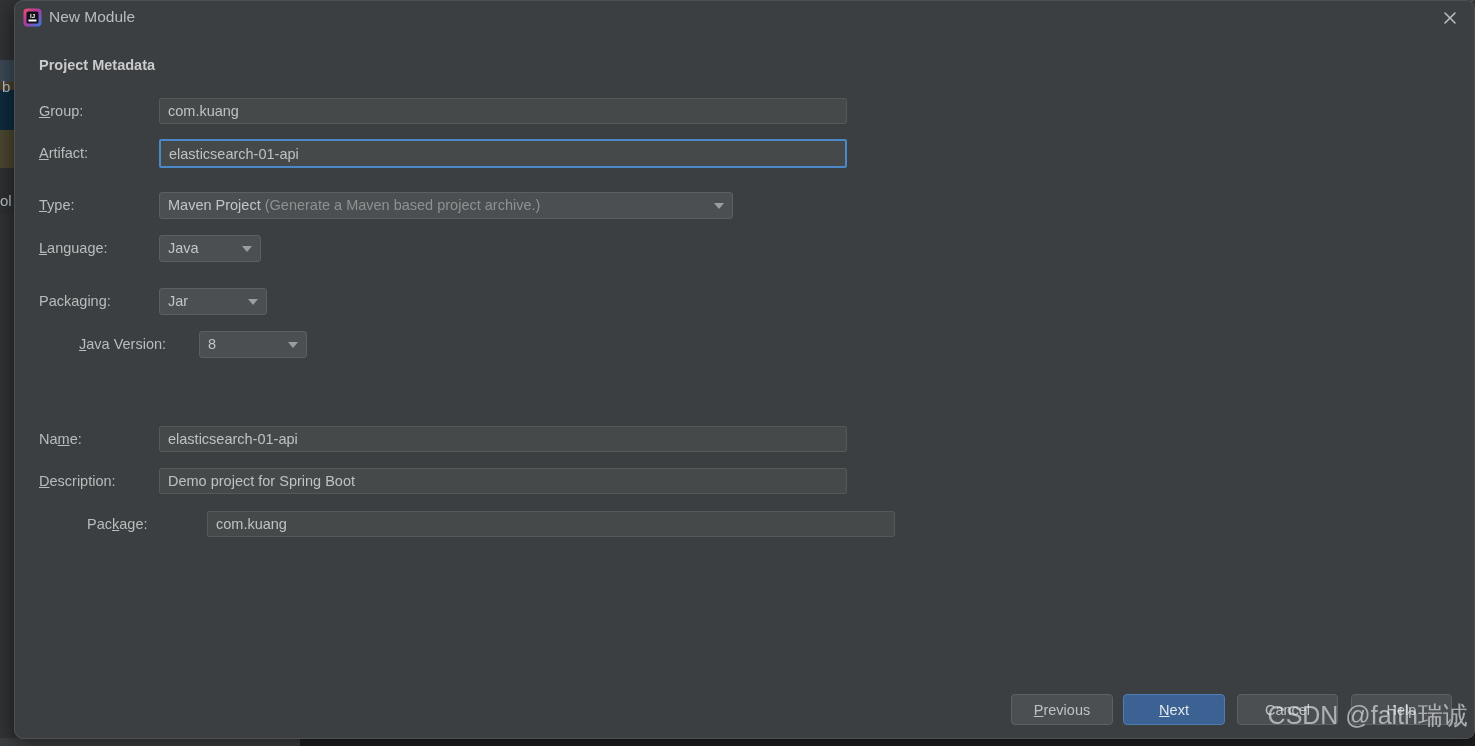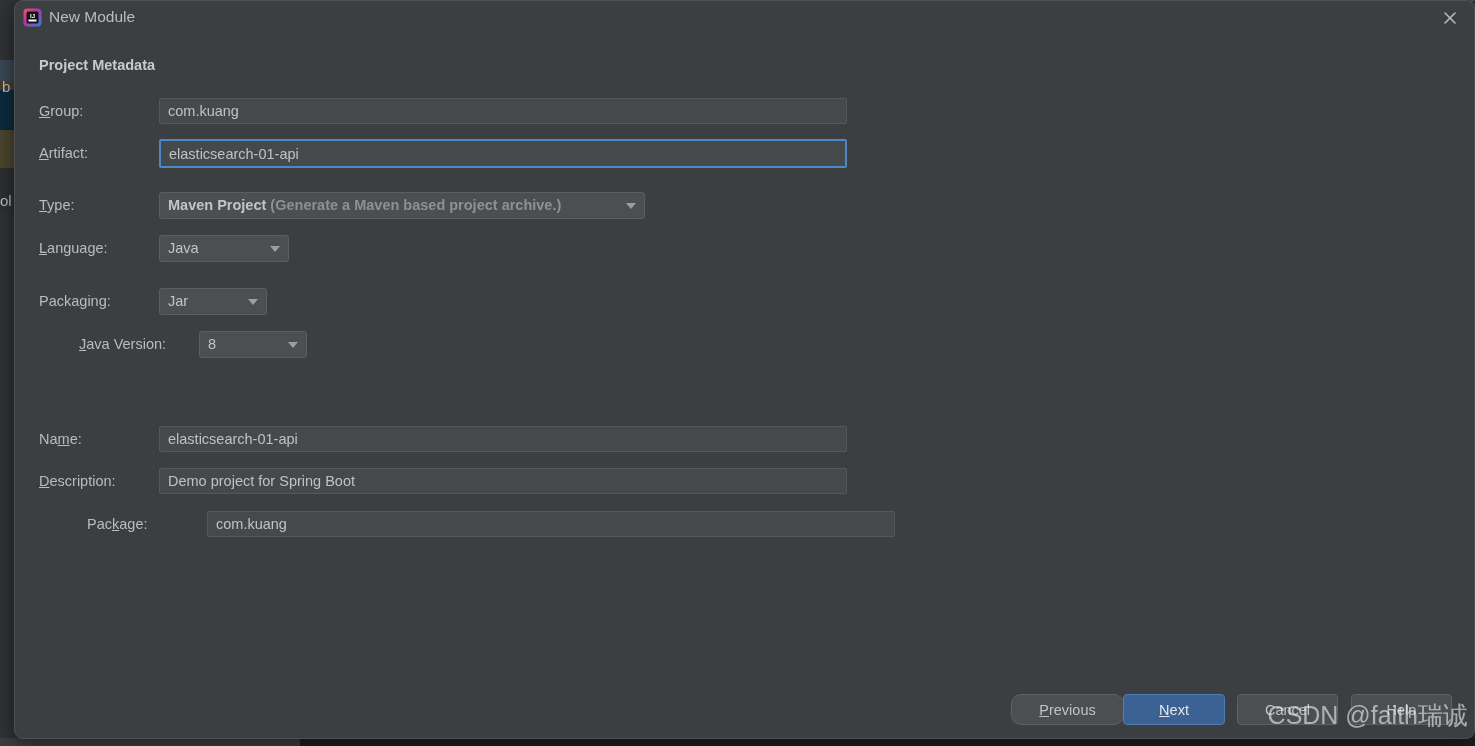--- a/index.html
+++ b/index.html
@@ -294,30 +294,30 @@
     <input class="text-input" type="text" value="com.kuang" style="">
   </div>
 
   <div class="form-row" style="top:139px; width:100%;">
     <label class="field-label"><u>A</u><span>rtifact:</span></label>
     <input class="text-input focused" type="text" value="elasticsearch-01-api" style="">
   </div>
 
   <div class="form-row" style="top:191px; width:100%;">
     <label class="field-label"><u>T</u><span>ype:</span></label>
-    <div class="combo" style="left:144px; width:486px;font-weight:bold;">
+    <div class="combo" style="left:144px; width:574px;">
       <span>Maven Project</span>
       <span class="hint">(Generate a Maven based project archive.)</span>
       <span class="combo-arrow"></span>
     </div>
   </div>
 
   <div class="form-row" style="top:234px; width:100%;">
     <label class="field-label"><u>L</u><span>anguage:</span></label>
-    <div class="combo" style="left:144px; width:130px;">
+    <div class="combo" style="left:144px; width:102px;">
       <span>Java</span>
       <span class="combo-arrow"></span>
     </div>
   </div>
 
   <div class="form-row" style="top:287px; width:100%;">
     <label class="field-label"><span>Packa</span><u>g</u><span>ing:</span></label>
     <div class="combo" style="left:144px; width:108px;">
       <span>Jar</span>
       <span class="combo-arrow"></span>
@@ -341,21 +341,21 @@
   <div class="form-row" style="top:467px; width:100%;">
     <label class="field-label"><u>D</u><span>escription:</span></label>
     <input class="text-input" type="text" value="Demo project for Spring Boot" style="">
   </div>
 
   <div class="form-row" style="top:510px; width:100%;margin-left:48px;">
     <label class="field-label"><span>Pac</span><u>k</u><span>age:</span></label>
     <input class="text-input" type="text" value="com.kuang" style="">
   </div>
 
-  <button class="dialog-button" style="left:996px; top:693px; width:113px;border-radius:10px;"><u>P</u><span>revious</span></button>
+  <button class="dialog-button" style="left:996px; top:693px; width:102px;"><u>P</u><span>revious</span></button>
 
   <button class="dialog-button primary" style="left:1108px; top:693px; width:102px;"><u>N</u><span>ext</span></button>
 
   <button class="dialog-button" style="left:1222px; top:693px; width:101px;"><span>Cancel</span></button>
 
   <button class="dialog-button" style="left:1336px; top:693px; width:101px;"><span>Help</span></button>
 
   <div class="watermark">CSDN @faith瑞诚</div>
 </div>
 

